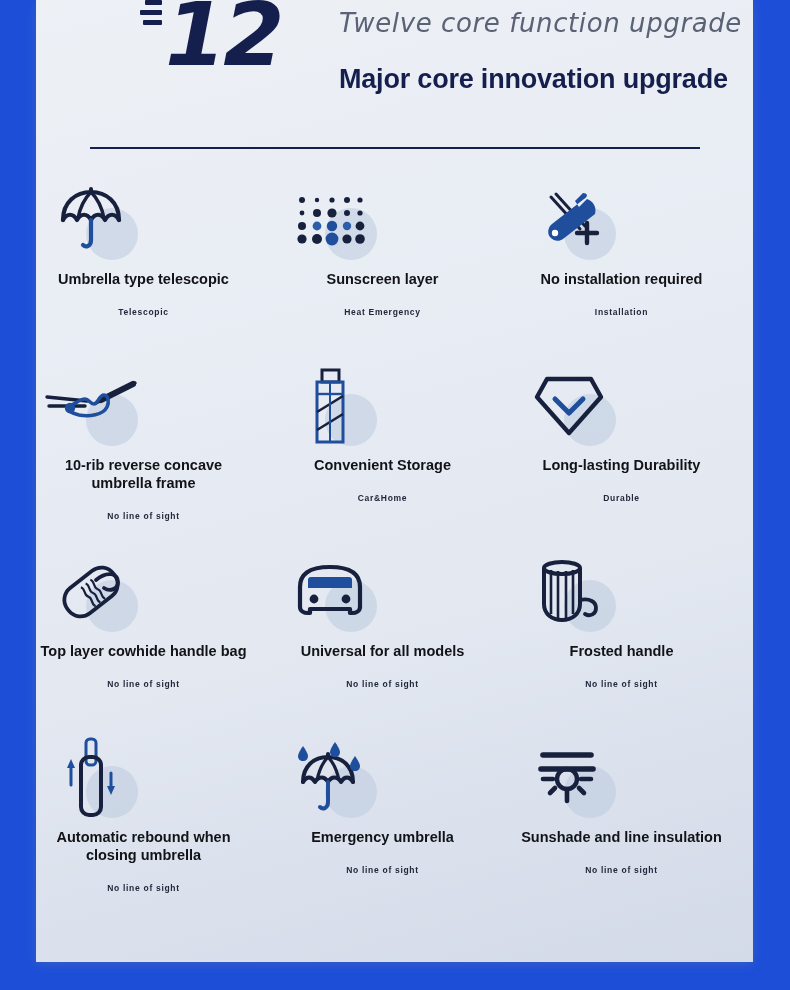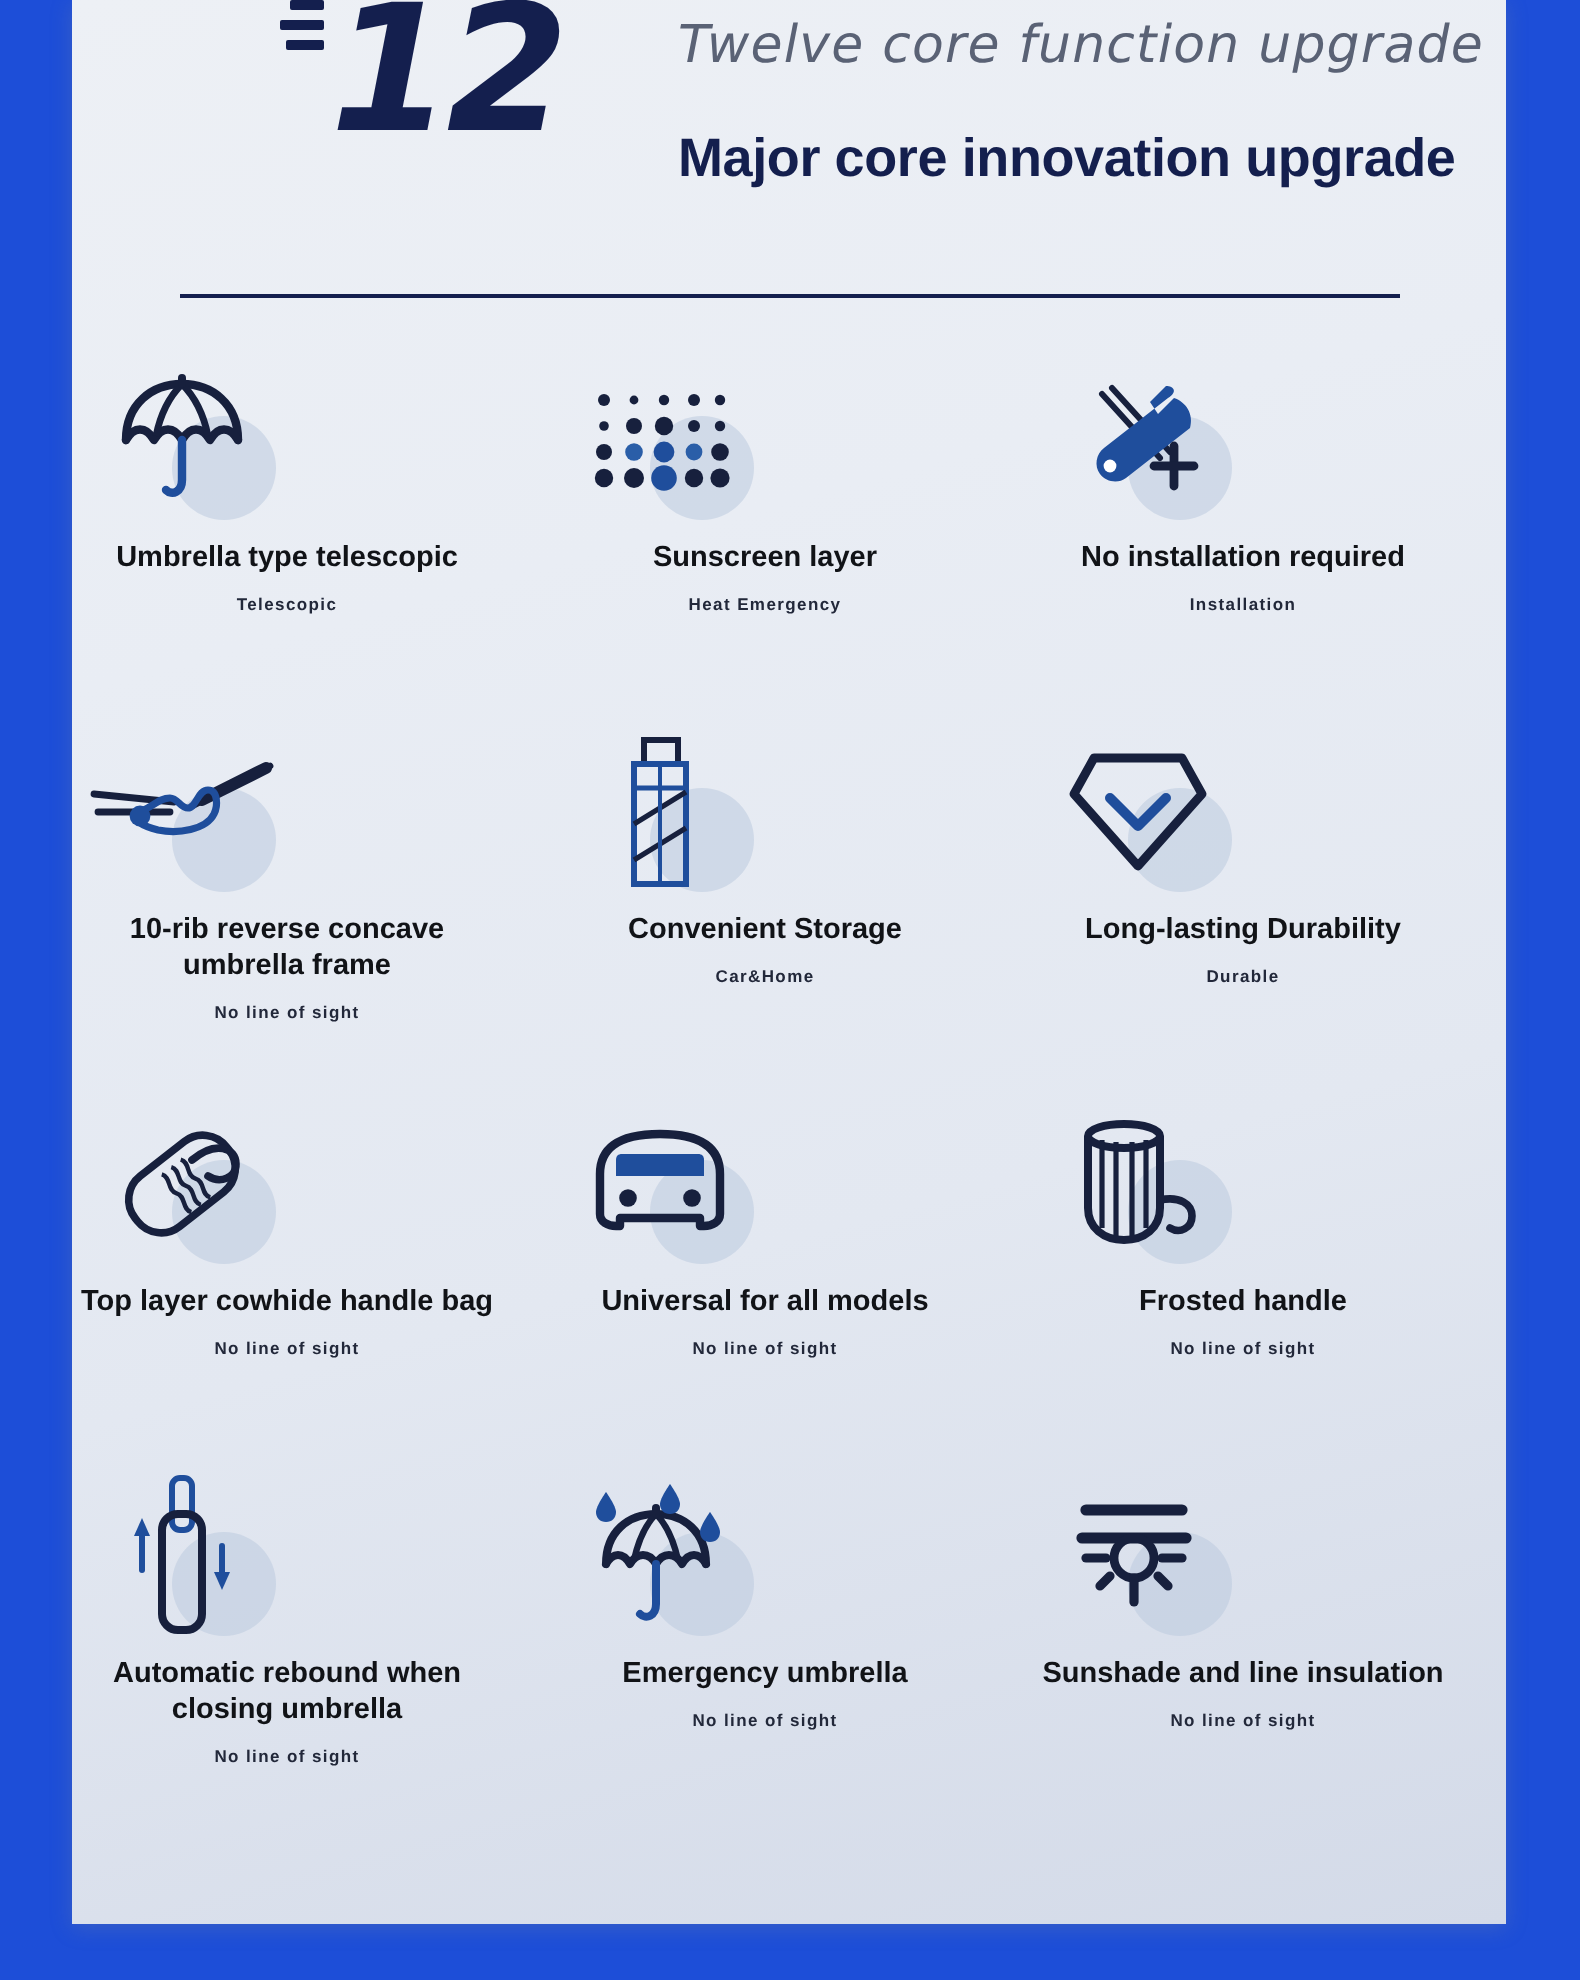--- a/index.html
+++ b/index.html
@@ -151,21 +151,21 @@
     margin-top: 2px;
     width: 215px;
     text-align: center;
     font-family: "Liberation Sans", sans-serif;
     font-size: 14.5px;
     font-weight: bold;
     color: #111317;
     line-height: 1.25;
   }
   .cell-sub {
-    margin-top: 9px;
+    margin-top: 19px;
     width: 215px;
     text-align: center;
     font-family: "Liberation Sans", sans-serif;
     font-size: 8.5px;
     font-weight: bold;
     color: #22283a;
     letter-spacing: 0.7px;
   }
   
   .cell.col0 .cell-title { text-align: center; }

